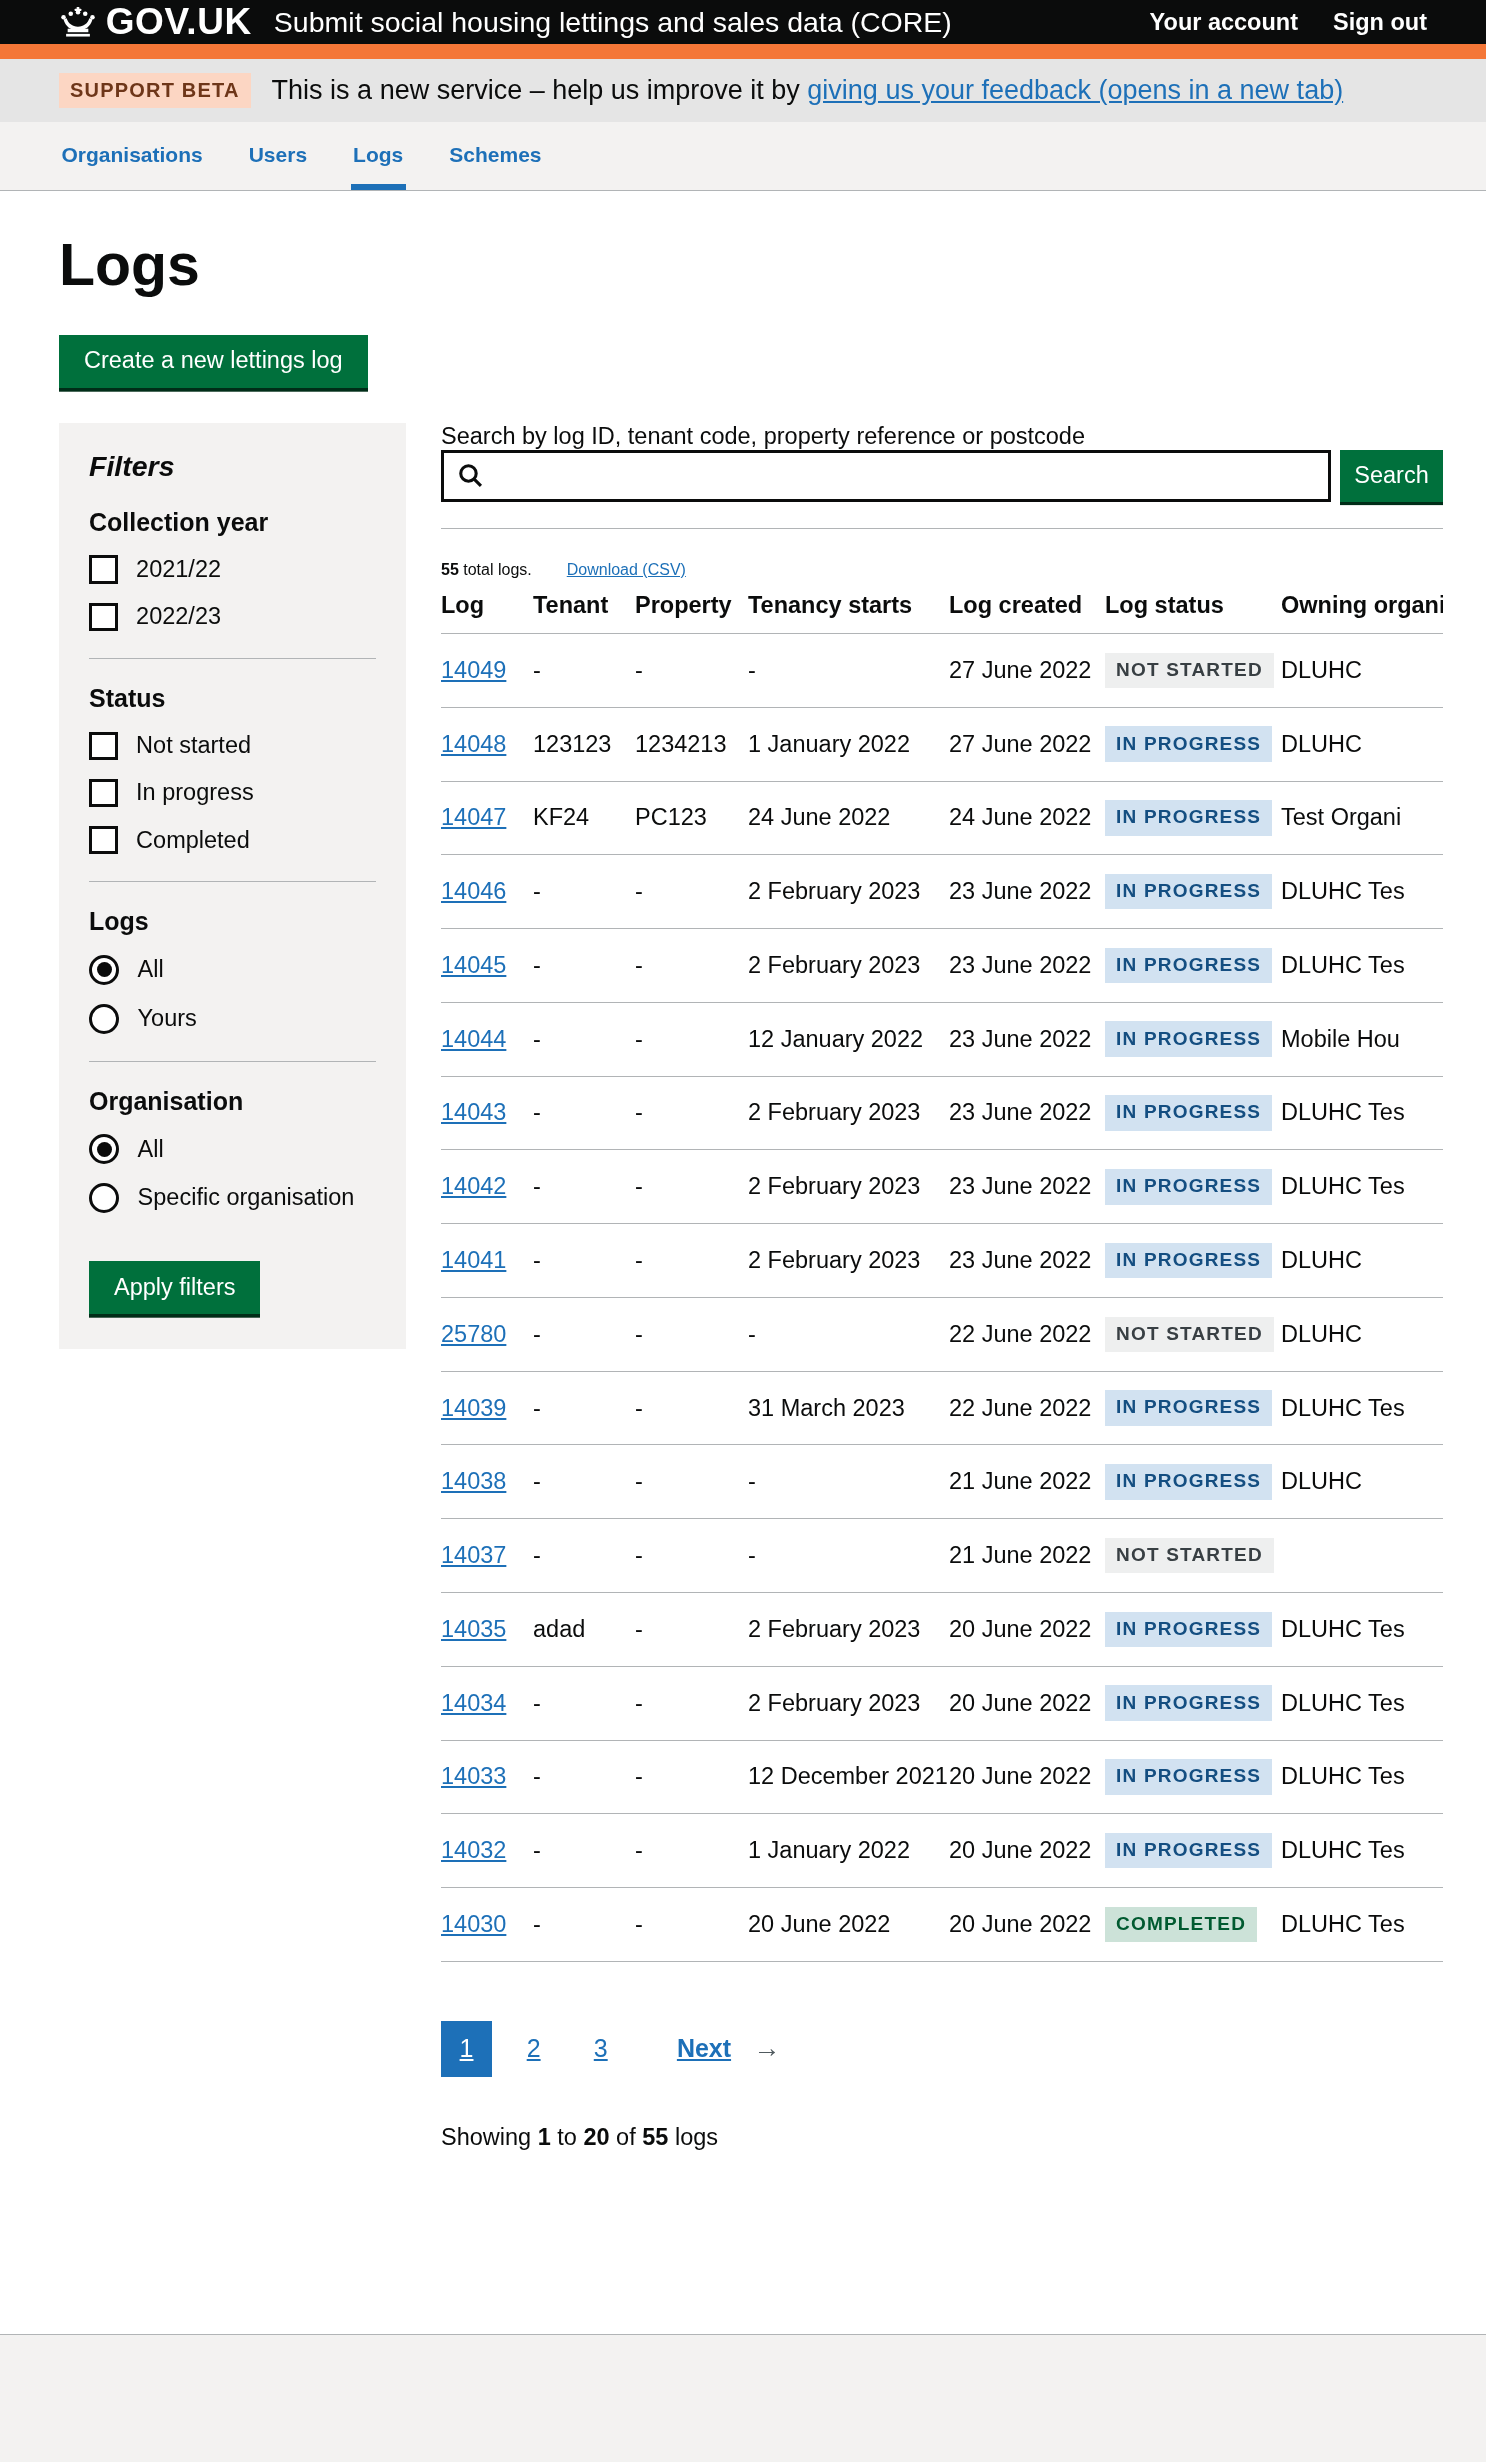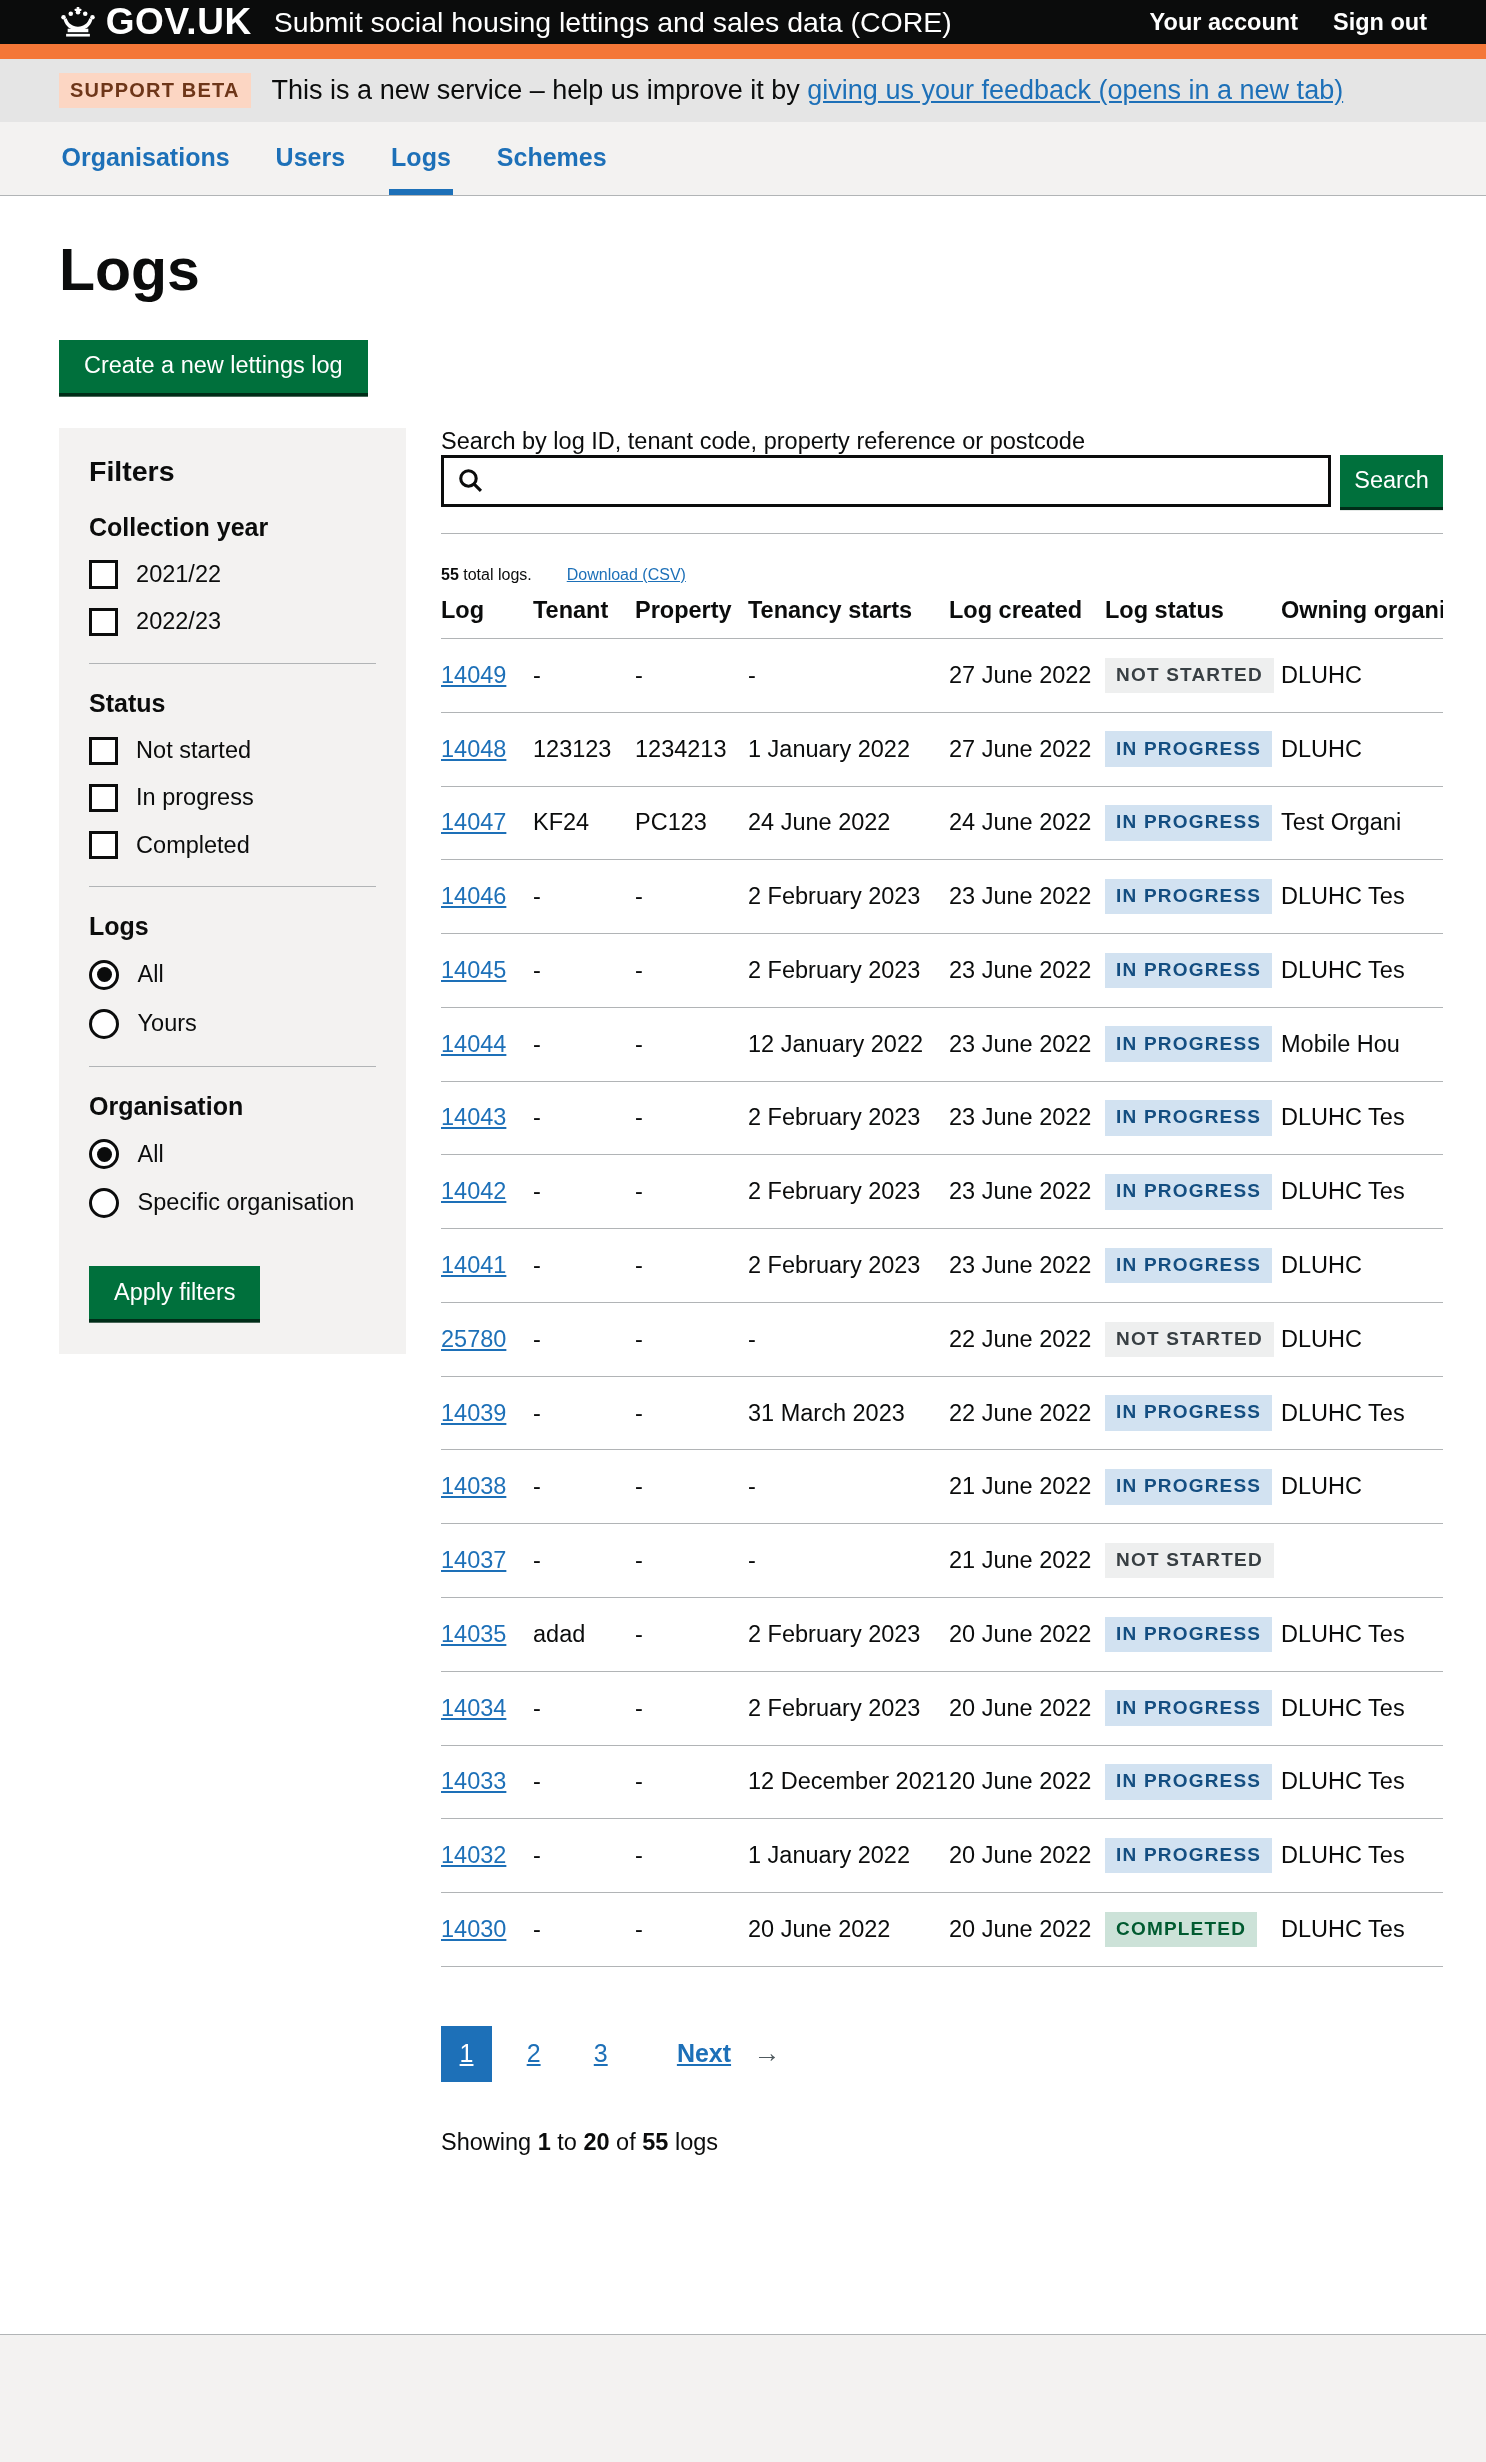--- a/index.html
+++ b/index.html
@@ -38,41 +38,41 @@
     display: inline-block; background: #fcd6c3; color: #6e3619;
     font-weight: bold; font-size: 20px; letter-spacing: 1.2px;
     padding: 6.2px 11px; margin-right: 21px; text-transform: uppercase; white-space: nowrap;
   }
   .phase-text { font-size: 27px; }
 
   
   .primary-nav { background: #f3f2f1; padding: 0 59px; border-bottom: 1.9px solid #b1b4b6; }
   .primary-nav ul { list-style: none; display: flex; gap: 41px; }
   .primary-nav a {
-    display: inline-block; font-weight: bold; font-size: 25px;
+    display: inline-block; font-weight: bold; font-size: 21px;
     color: #1d70b8; text-decoration: none; padding: 21px 2.5px 17.3px;
     border-bottom: 6.2px solid transparent;
   }
   .primary-nav li.active a { border-bottom-color: #1d70b8; }
 
   
   main { padding: 0 43px 0 59px; flex: 1; }
   h1.page-title { font-size: 59px; font-weight: bold; margin: 40px 0 11px; }
   .btn-green {
     display: inline-block; background: #00703c; color: #ffffff; border: none;
     font-family: inherit; font-size: 23.5px; padding: 12.4px 25px 13.6px;
     box-shadow: 0 3.7px 0 #002d18; cursor: pointer; text-align: center;
   }
   .create-btn { margin: 25px 0 35px; }
 
   .content-row { display: flex; align-items: flex-start; }
 
   
   .filters-panel { width: 347px; flex: 0 0 347px; background: #f3f2f1; padding: 27px 30px 35px; margin-right: 35px; }
-  .filters-title { font-size: 28.5px; font-weight: bold; margin-bottom: 12.4px; }
+  .filters-title { font-size: 28.5px; font-weight: bold; margin-bottom: 12.4px; font-style: italic; }
   .filter-group-label { font-size: 25px; font-weight: bold; margin: 25px 0 18.6px; }
   .filter-divider { border: none; border-top: 1.2px solid #b1b4b6; margin: 27px 0 3.7px; }
   .filter-option { display: flex; align-items: center; gap: 18.6px; margin-bottom: 18.6px; font-size: 23.5px; }
   .checkbox-box {
     width: 28.5px; height: 28.5px; flex: 0 0 28.5px; background: #fff;
     border: 3.1px solid #0b0c0c; display: inline-block;
   }
   .radio-circle {
     width: 30px; height: 30px; flex: 0 0 30px; background: #fff;
     border: 3.1px solid #0b0c0c; border-radius: 50%;

